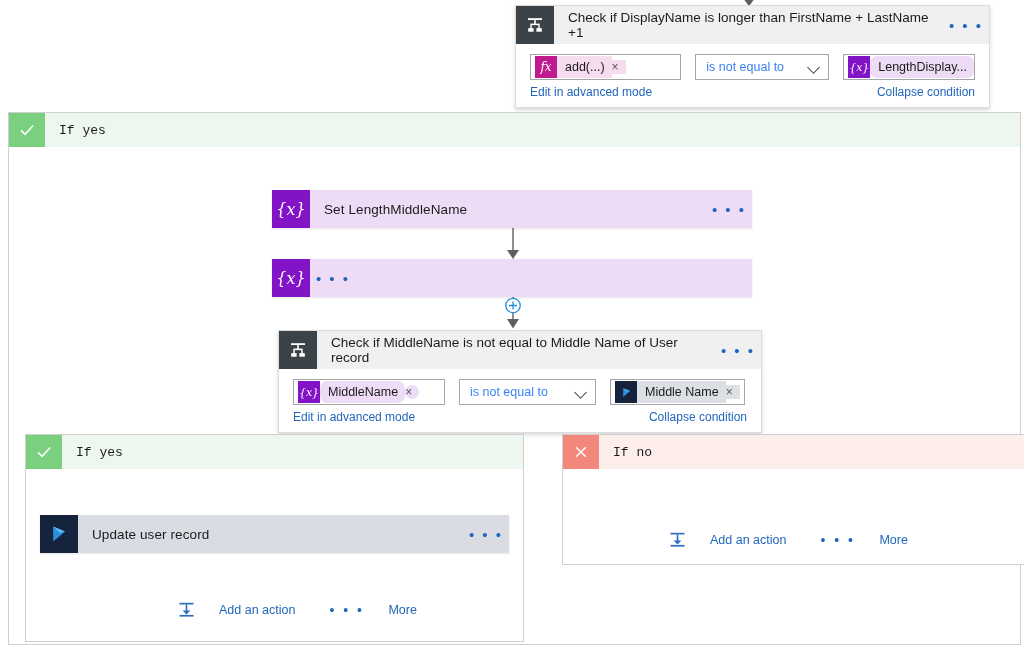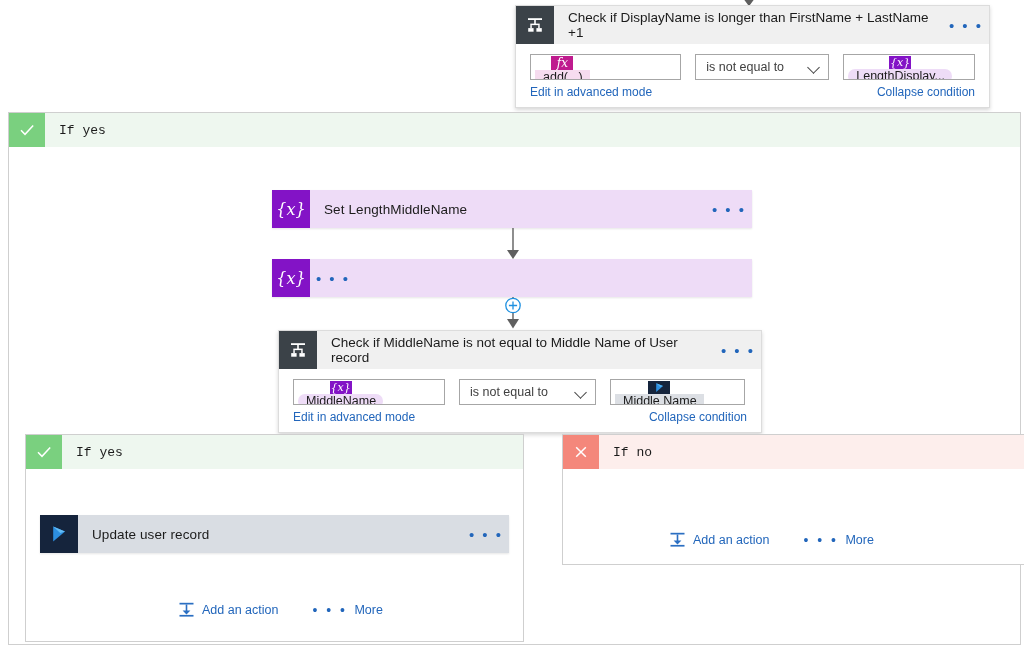--- a/index.html
+++ b/index.html
@@ -75,30 +75,30 @@
 
   .field {
     height: 26px;
     border: 1px solid #a6a6a6;
     background: #fff;
     display: flex; align-items: center;
     padding: 0 2px;
     overflow: hidden;
   }
   .field.sel { justify-content: space-between; padding: 0 8px 0 10px;
-               font-size: 12.5px; color: #404040; cursor: pointer; }
+               font-size: 12.5px; color: #3b82f6; cursor: pointer; }
   .chev { width: 11px; height: 11px; position: relative; }
   .chev::after {
     content: ""; position: absolute; left: 0; top: 1px;
     width: 8px; height: 8px;
     border-right: 1.4px solid #444; border-bottom: 1.4px solid #444;
     transform: rotate(45deg);
   }
 
-  .token { display: inline-flex; align-items: center; height: 22px; margin-left: 2px; flex-direction: column; }
+  .token { display: inline-flex; align-items: center; height: 22px; margin-left: 2px; }
   .token .tic { width: 22px; height: 22px; display: flex; align-items: center;
                 justify-content: center; }
   .token .tlabel { display: flex; align-items: center; height: 22px;
                    padding: 0 7px 0 8px; font-size: 12.5px; color: #1b1b1b;
                    white-space: nowrap; }
   .token .tx { font-size: 12px; color: #555; padding-right: 7px; cursor: pointer; }
 
   .tok-fx .tic { background: #bf1b8e; }
   .tok-fx .tic .glyph { color: #fff; font-size: 12px; font-style: italic;
                         font-family: "DejaVu Serif", serif; }
@@ -124,21 +124,21 @@
   .branch-head .blabel { flex: 1; display: flex; align-items: center;
                          padding-left: 14px; font-size: 13px; color: #1b1b1b; }
   .branch-yes .branch-head { background: #eef7ef; }
   .branch-yes .branch-head .bic { background: #7ad07f; }
   .branch-no  .branch-head { background: #fdeeec; }
   .branch-no  .branch-head .bic { background: #f4877b; }
   .branch-body { position: relative; }
 
   
   .addrow { position: absolute; display: flex; align-items: center; gap: 34px; }
-  .addrow .item { display: flex; align-items: center; gap: 7px;
+  .addrow .item { display: flex; align-items: center; gap: 24px;
                   font-size: 12.5px; color: #2266bb; cursor: pointer; }
   .addrow .moredots { color: #2266bb; font-size: 14px; letter-spacing: 2.5px; line-height: 1; }
 
   
   .conn { position: absolute; }
 
   svg { display: block; }
 </style>
 </head>
 <body>

